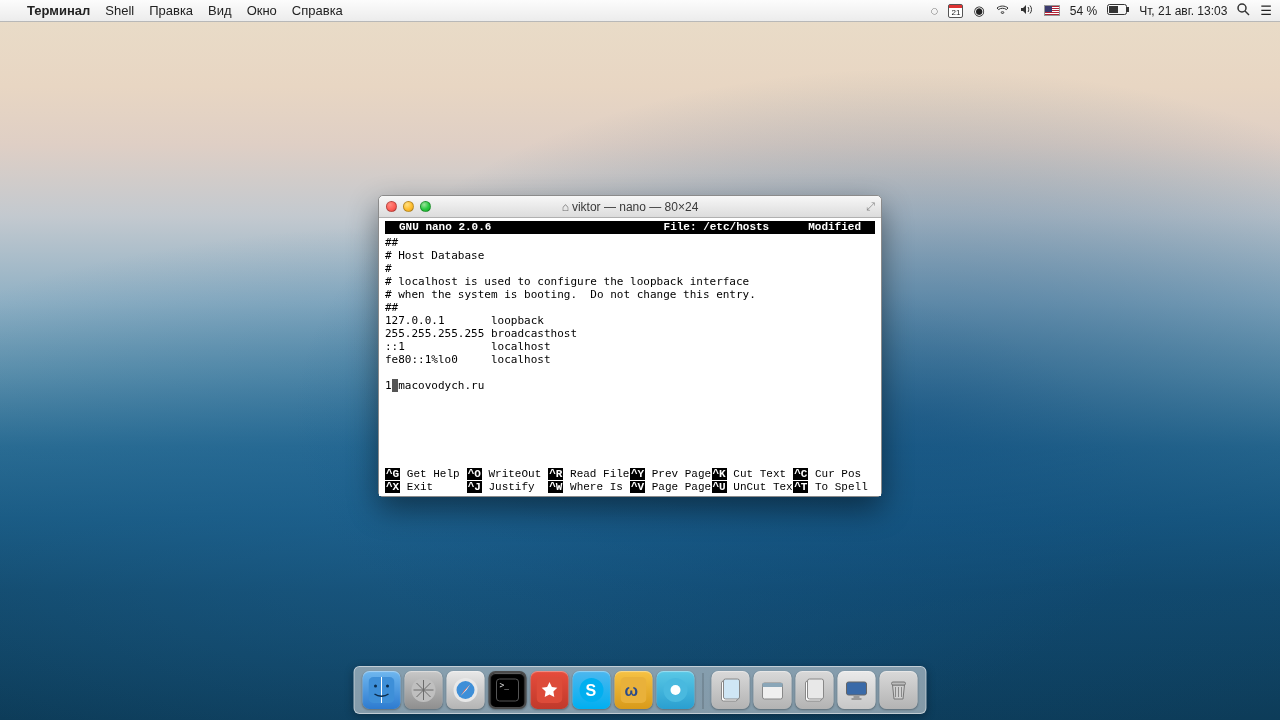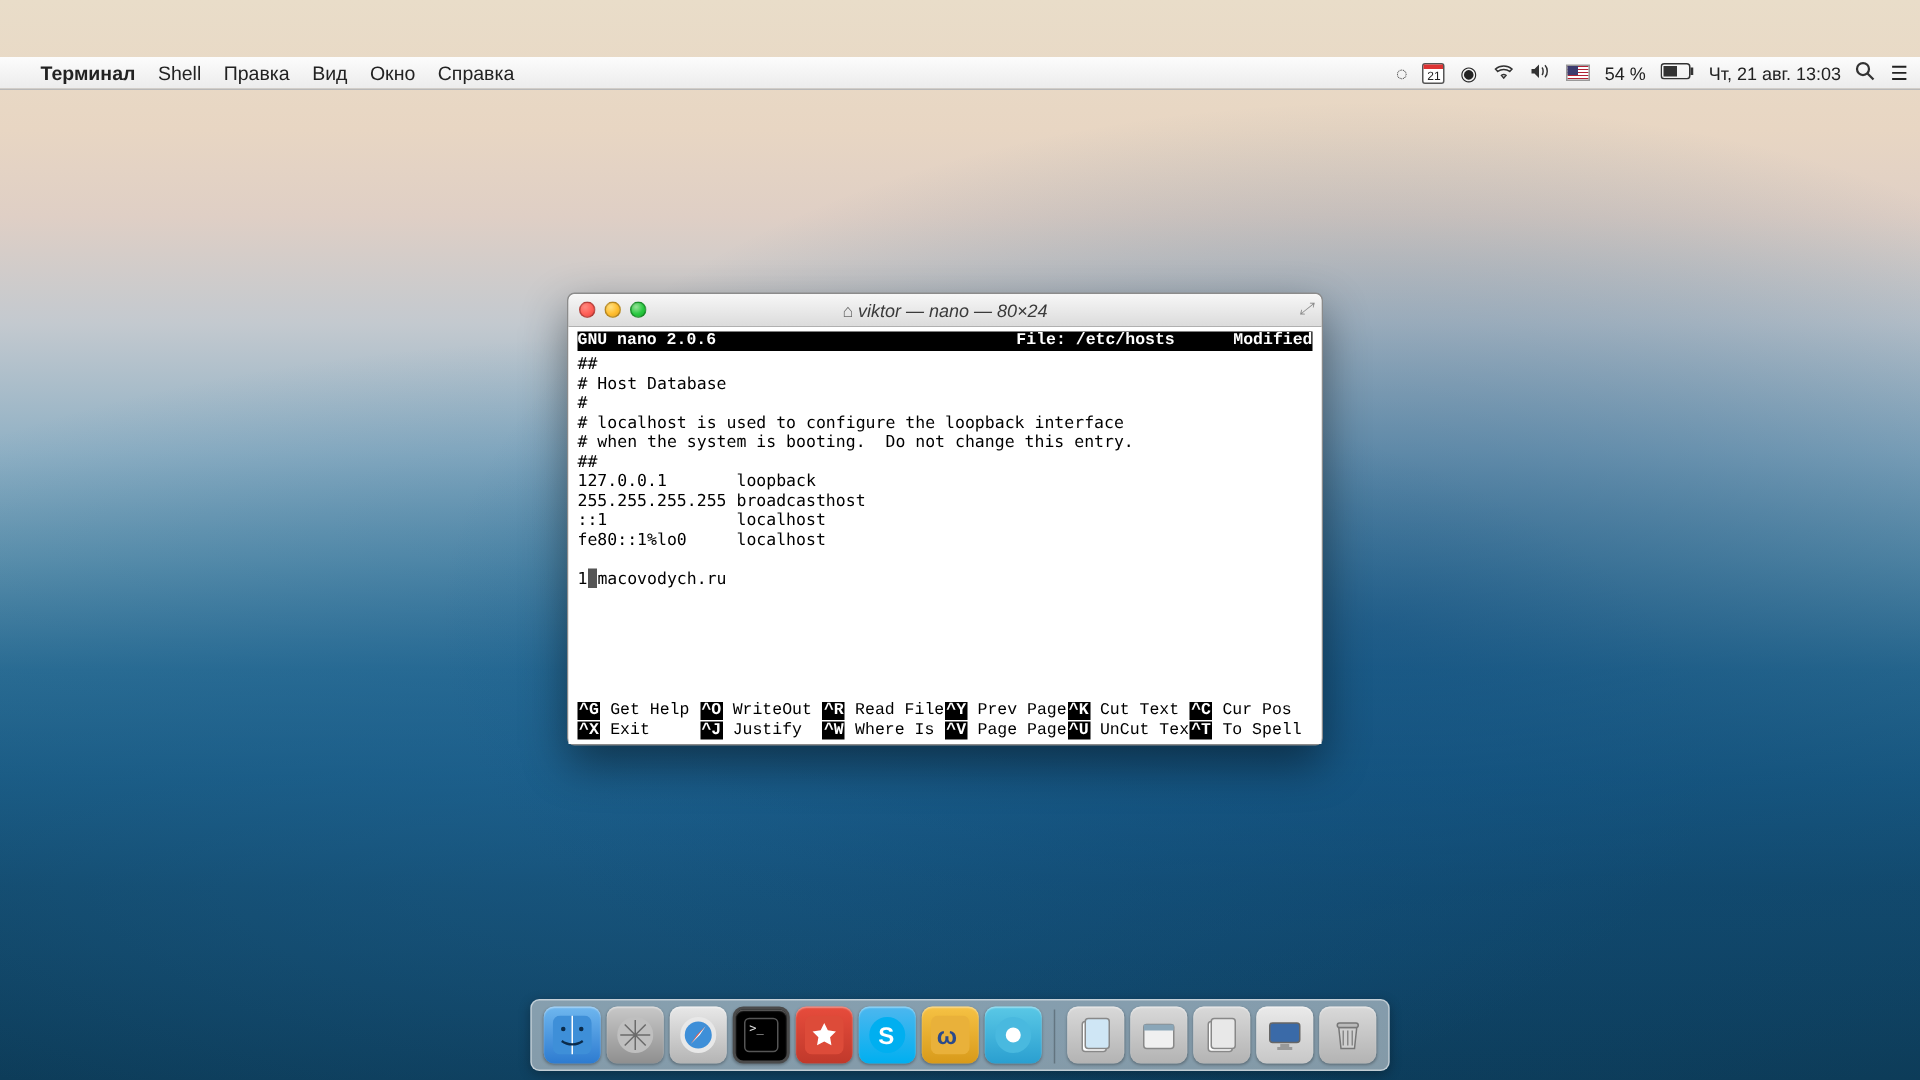--- a/index.html
+++ b/index.html
@@ -27,21 +27,20 @@
 
   
   .menubar {
     position: absolute; top: 0; left: 0; right: 0; height: 22px;
     background: linear-gradient(#fcfcfc, #ececec);
     border-bottom: 1px solid #b8b8b8;
     display: flex; align-items: center;
     font-size: 13px; color: #222;
     padding: 0 8px 0 12px;
     z-index: 10;
-    margin-top: 38px;
   }
   .menubar .left { display: flex; align-items: center; gap: 15px; }
   .menubar .left .appname { font-weight: 700; }
   .menubar .apple { font-size: 15px; line-height: 1; }
   .menubar .spacer { flex: 1; }
   .menubar .right { display: flex; align-items: center; gap: 10px; font-size: 12px; }
   .menubar .right .ico { font-size: 13px; }
   .cal-ico { position: relative; width:15px; height:14px; border:1px solid #555; border-radius:2px; background:#fff; display:flex; align-items:flex-end; justify-content:center; font-size:8px; line-height:9px; }
   .cal-ico::before{content:""; position:absolute; top:0; left:0; right:0; height:3px; background:#d33;}
   .flag-us { width:16px; height:11px; background:
@@ -53,38 +52,38 @@
   .window {
     position: absolute; left: 378px; top: 195px; width: 504px;
     background: #fff; border: 1px solid #8b8b8b; border-radius: 5px;
     box-shadow: 0 12px 30px rgba(0,0,0,0.45);
   }
   .titlebar {
     height: 22px; display: flex; align-items: center;
     background: linear-gradient(#f7f7f7, #dcdcdc);
     border-bottom: 1px solid #b0b0b0;
     border-radius: 5px 5px 0 0;
-    position: relative; font-size: 12px; color: #3a3a3a; font-style: italic;
+    position: relative; font-size: 12px; color: #3a3a3a;
   }
   .traffic { display: flex; gap: 6px; padding-left: 7px; }
   .light { width: 11px; height: 11px; border-radius: 50%; border: 0.5px solid rgba(0,0,0,0.25); }
   .light.red{background:radial-gradient(circle at 35% 30%,#ff8a80,#ff5f57 55%,#e0443e);}
   .light.yellow{background:radial-gradient(circle at 35% 30%,#ffe082,#ffbd2e 55%,#dea123);}
   .light.green{background:radial-gradient(circle at 35% 30%,#9be29b,#28c940 55%,#1aab29);}
   .titlebar .title { position:absolute; left:0; right:0; text-align:center; pointer-events:none; }
   .titlebar .title .home { color:#6a6a6a; margin-right:3px;}
   .titlebar .expand { position:absolute; right:6px; top:4px; color:#8a8a8a; font-size:11px;}
 
   .term {
     background:#fff; color:#000; padding: 3px 6px 2px;
     font-family: "Menlo","Andale Mono","Courier New",monospace;
     font-size: 11px; line-height: 13px; letter-spacing: 0;
   }
   .term pre { white-space: pre; }
-  .nano-header { background:#000; color:#fff; display:flex; padding:0 0; font-weight:700; }
+  .nano-header { background:#000; color:#fff; display:flex; padding:0 14px; font-weight:700; }
   .nano-header .l { flex:0 0 auto; }
   .nano-header .c { flex:1; text-align:right; }
   .nano-header .r { flex:0 0 auto;margin-left:39px; }
   .nano-body { min-height: 234px; padding-top:2px; }
   .cursor { background:#555; color:#555; }
   .nano-foot { color:#000; }
   .nano-foot .row { display:flex; }
   .nano-foot .cell { width: 16.66%; white-space: pre; }
   .kb { background:#000; color:#fff; font-weight:700; padding: 0 1px; }
 

